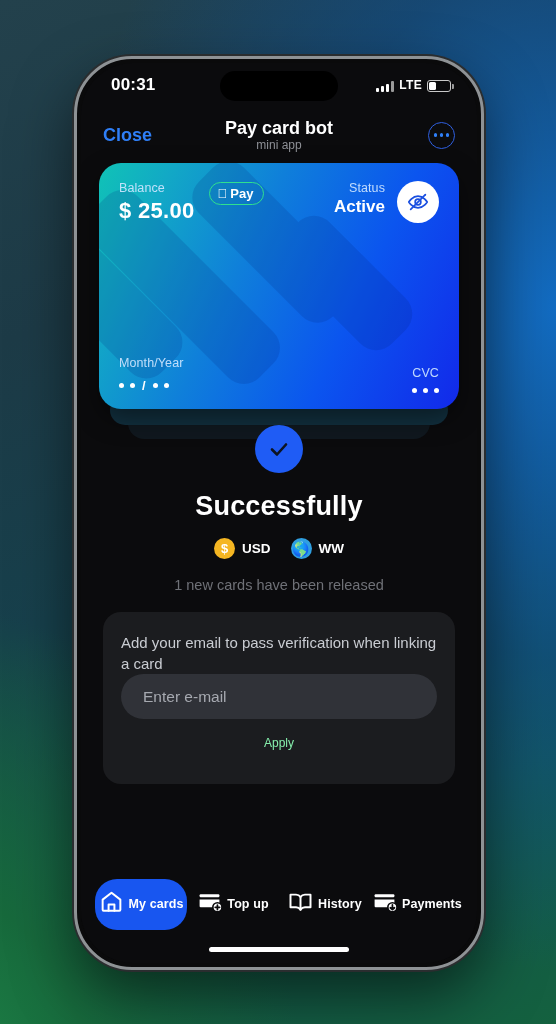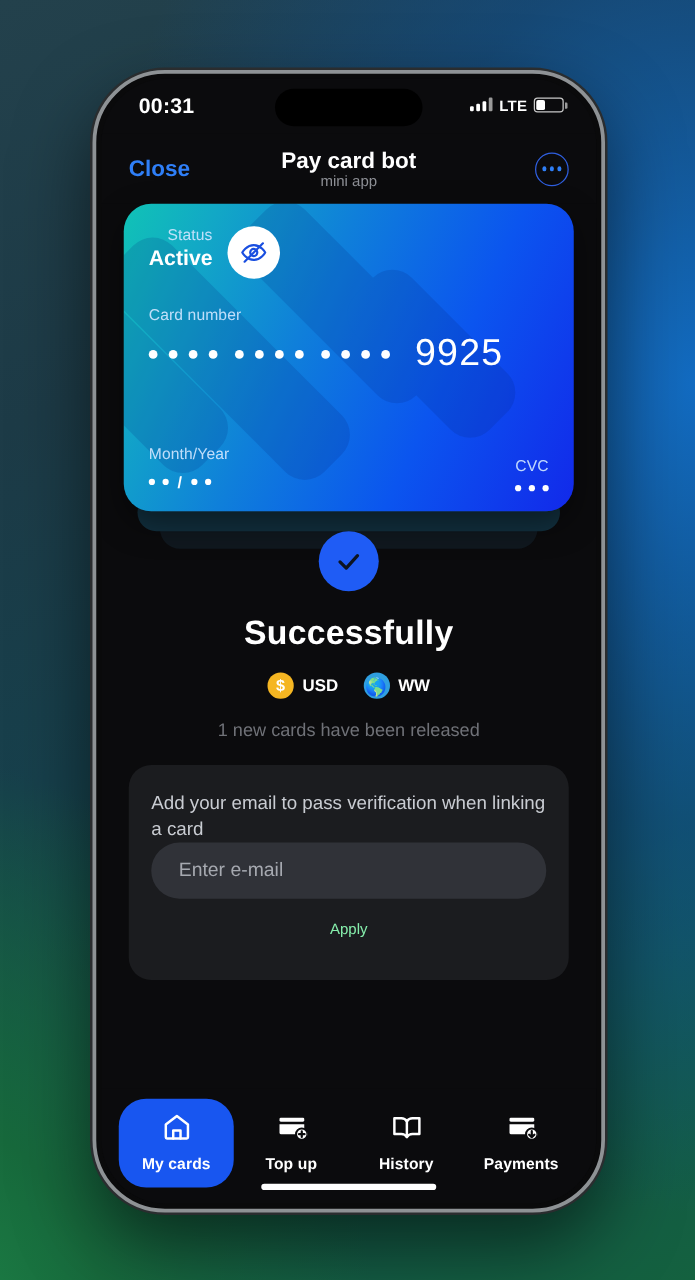--- a/index.html
+++ b/index.html
@@ -37,21 +37,21 @@
   #btn-vup{left:-5px;top:205px;width:4px;height:55px;}
   #btn-vdn{left:-5px;top:275px;width:4px;height:55px;}
   #btn-power{right:-5px;top:230px;width:4px;height:86px;}
 
   
   #statusbar{
     position:relative; height:44px; display:flex; align-items:center;
     justify-content:space-between; padding:0 26px 0 30px; color:#fff;
   }
   #clock{font-size:17px;font-weight:700;letter-spacing:.2px;}
-  #status-right{display:flex;align-items:flex-start;gap:5px;}
+  #status-right{display:flex;align-items:flex-end;gap:5px;}
   .sig{display:flex;align-items:flex-end;gap:2px;height:11px;}
   .sig i{display:block;width:3px;background:#fff;border-radius:1px;}
   .sig i:nth-child(1){height:4px;}
   .sig i:nth-child(2){height:6px;}
   .sig i:nth-child(3){height:8px;}
   .sig i:nth-child(4){height:11px;background:#9a9a9a;}
   #lte{font-size:12px;font-weight:700;letter-spacing:.3px;}
   #battery{width:24px;height:12px;border:1.4px solid #c9c9c9;border-radius:3px;position:relative;}
   #battery::after{content:"";position:absolute;right:-3.5px;top:3px;width:2px;height:5px;background:#9a9a9a;border-radius:0 1px 1px 0;}
   #batt-fill{position:absolute;left:1px;top:1px;bottom:1px;width:30%;background:#fff;border-radius:1.5px;}
@@ -150,21 +150,21 @@
   #apply-btn{
     text-align:center;color:#86efac;font-size:12px;font-weight:400;padding:17px 0 6px;cursor:pointer;
   }
 
   
   #tabbar{
     position:absolute;left:0;right:0;bottom:0;height:92px;background:#0b0b0d;
     display:flex;align-items:flex-start;padding:8px 14px 0;
   }
   .tab{
-    flex:1;display:flex;flex-direction:column;align-items:center;justify-content:center;
+    flex:1;display:flex;flex-direction:row;align-items:center;justify-content:center;
     gap:5px;padding:10px 0 12px;border-radius:22px;cursor:pointer;color:#fff;
   }
   .tab.active{background:#1856f0;}
   .tab .tlabel{font-size:12.5px;font-weight:600;letter-spacing:.1px;}
   #homebar{
     position:absolute;left:50%;transform:translateX(-50%);bottom:11px;
     width:140px;height:5px;border-radius:3px;background:#fff;
   }
 </style>
 </head>
@@ -217,58 +217,44 @@
       <div id="card">
         <div id="card-pattern">
           <i style="left:-30px;top:38px;width:64px;height:192px;"></i>
           <i style="left:52px;top:6px;width:64px;height:236px;"></i>
           <i style="left:142px;top:-16px;width:64px;height:190px;"></i>
           <i style="left:214px;top:44px;width:64px;height:152px;"></i>
         </div>
         <div class="card-inner">
           <div class="crow">
             <div style="display:flex;align-items:flex-start;">
+              <div>
+                <div class="lbl">Balance</div>
+                <div id="balance-value">$ 25.00</div>
+              </div>
+              <div id="applepay">
+                <span class="apple"></span>
+                <span>Pay</span>
+              </div>
+            </div>
+            <div style="display:flex;align-items:flex-start;">
               <div class="status-wrap">
                 <div class="lbl">Status</div>
                 <div id="status-value">Active</div>
               </div>
               <div id="eye-btn">
                 <svg width="22" height="22" viewBox="0 0 24 24" fill="none" stroke="#1a4fe0" stroke-width="1.9" stroke-linecap="round" stroke-linejoin="round">
                   <path d="M2 12s3.6-6.5 10-6.5S22 12 22 12s-3.6 6.5-10 6.5S2 12 2 12z"></path>
                   <circle cx="12" cy="12" r="3.1"></circle>
                   <line x1="4" y1="20" x2="20" y2="4"></line>
                 </svg>
               </div>
             </div>
           </div>
 
-          <div id="cardnum-block">
-            <div class="lbl">Card number</div>
-            <div id="cardnum-row">
-              <span class="dgroup">
-                  <i class="dot"></i>
-                  <i class="dot"></i>
-                  <i class="dot"></i>
-                  <i class="dot"></i>
-                </span>
-              <span class="dgroup">
-                  <i class="dot"></i>
-                  <i class="dot"></i>
-                  <i class="dot"></i>
-                  <i class="dot"></i>
-                </span>
-              <span class="dgroup">
-                  <i class="dot"></i>
-                  <i class="dot"></i>
-                  <i class="dot"></i>
-                  <i class="dot"></i>
-                </span>
-              <span id="card-last4">9925</span>
-            </div>
-          </div>
 
           <div id="card-bottom">
             <div>
               <div class="lbl">Month/Year</div>
               <div id="exp-dots">
                 <i class="sdot"></i>
                   <i class="sdot"></i>
                   <span class="sep">/</span>
                   <i class="sdot"></i>
                   <i class="sdot"></i>

